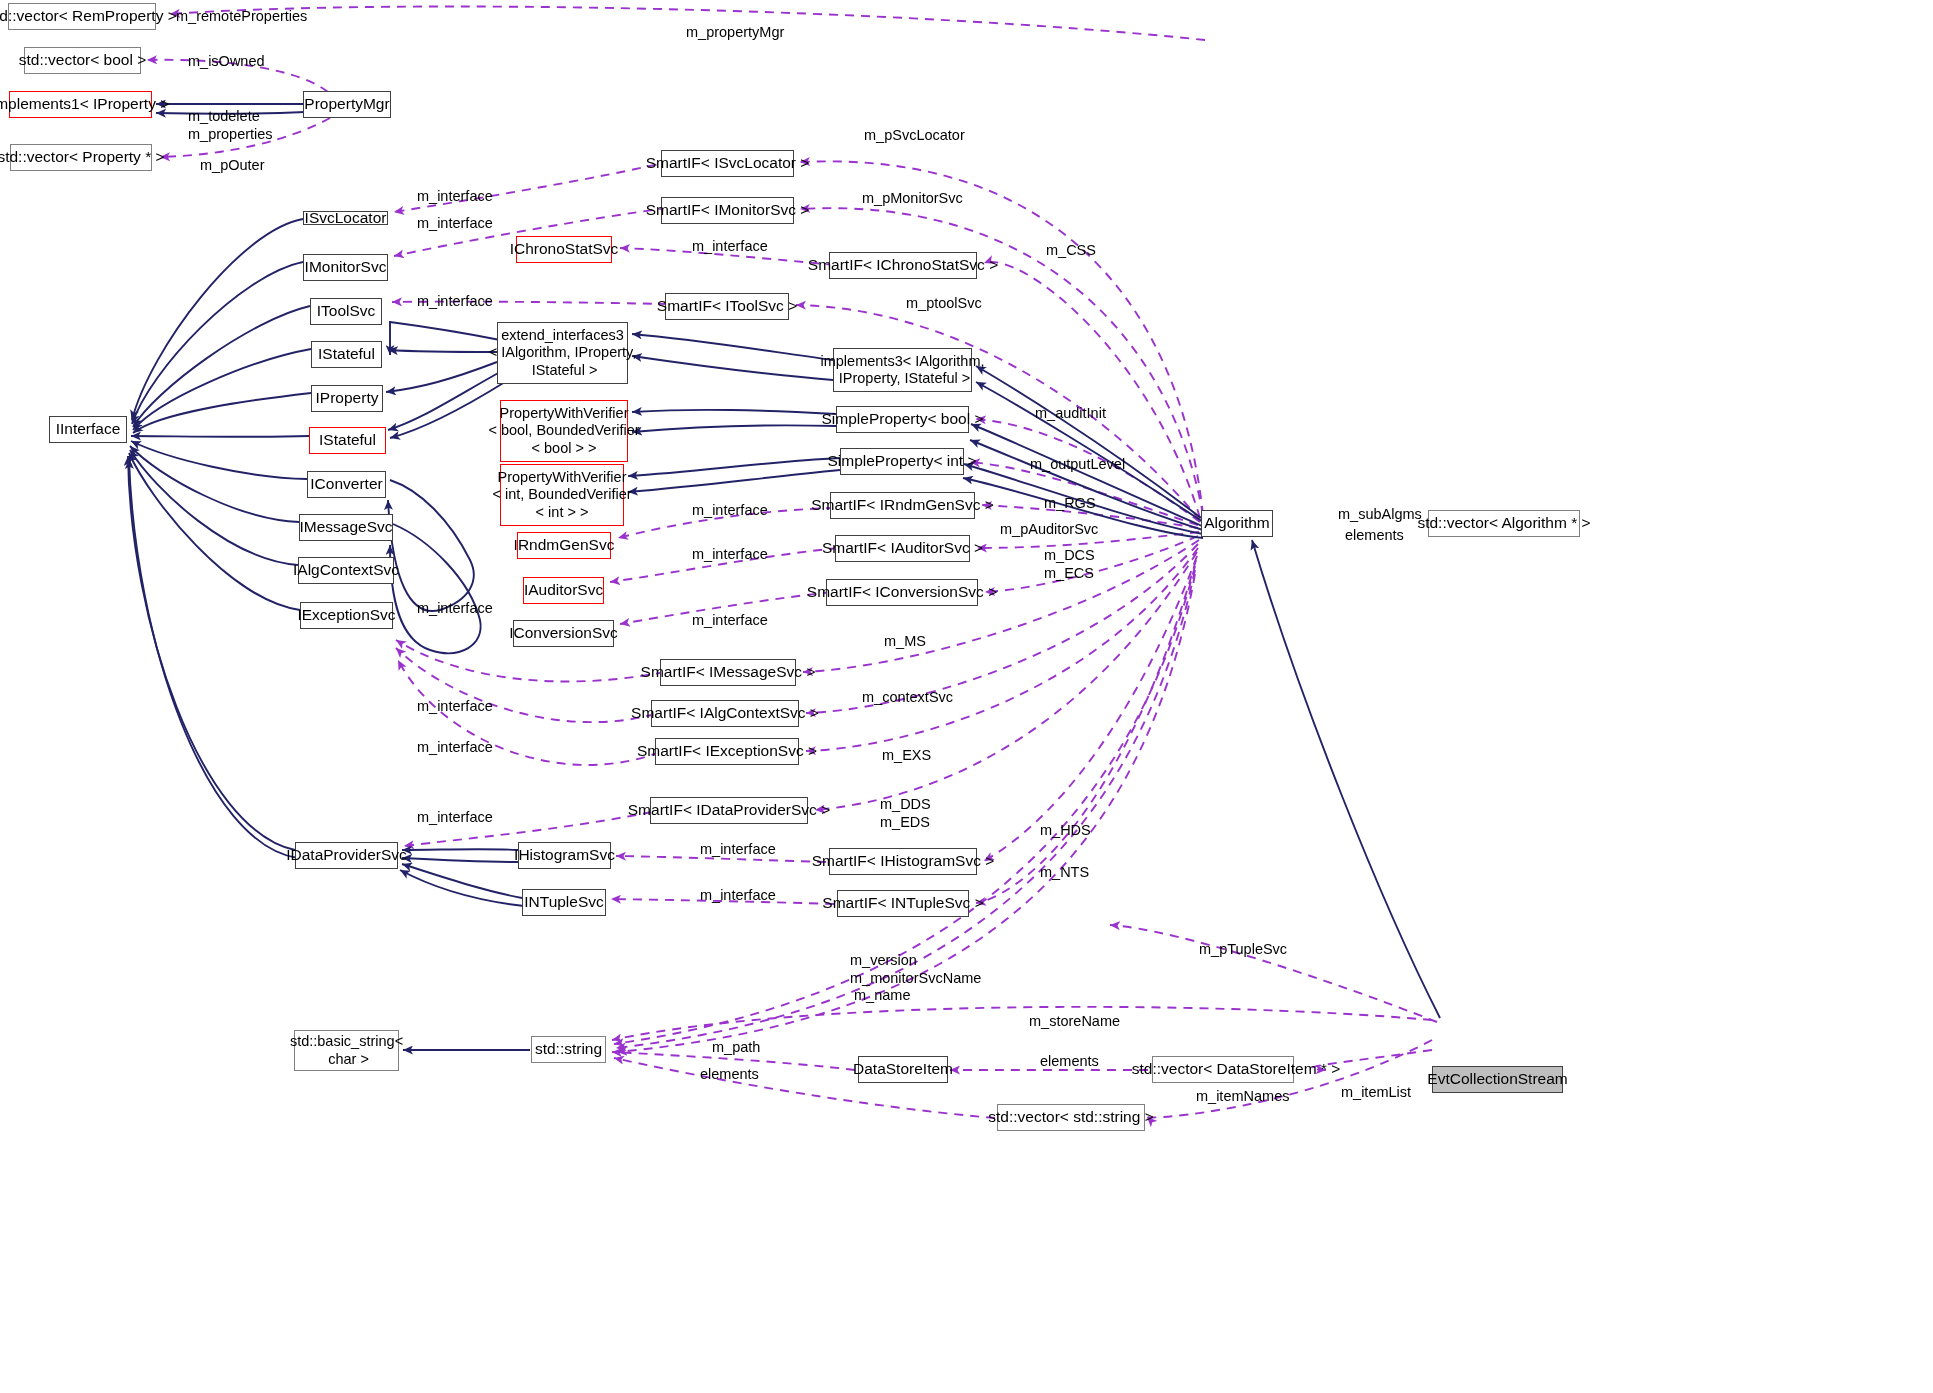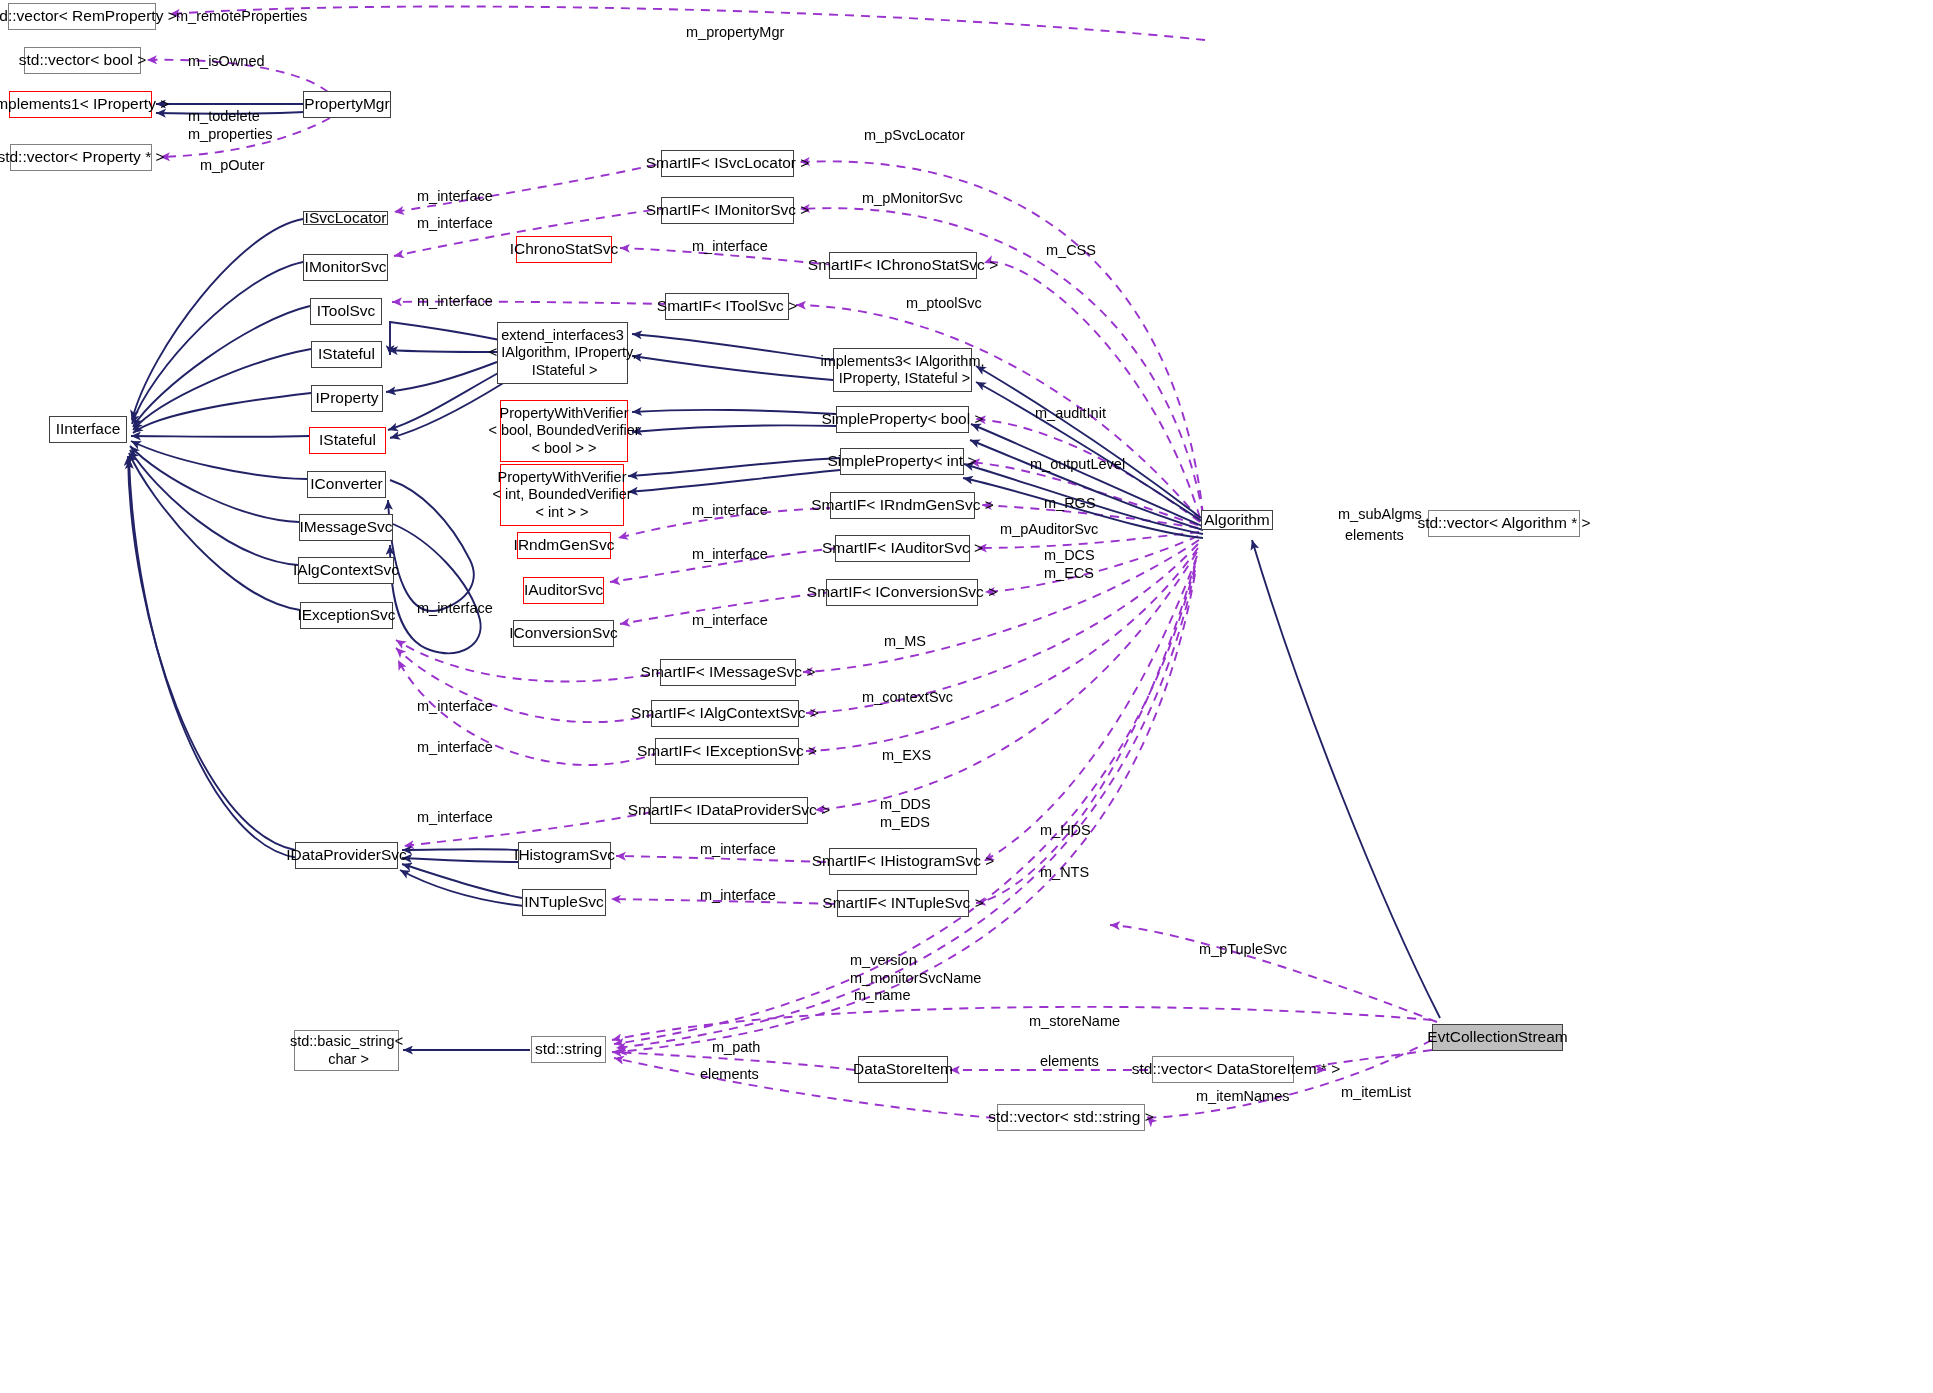--- a/index.html
+++ b/index.html
@@ -200,23 +200,23 @@
       <div class="node black" style="left: 840px; top: 448px; width: 124px; height: 27px;">SimpleProperty&lt; int &gt;</div>
       <div class="node black" style="left: 830px; top: 492px; width: 145px; height: 27px;">SmartIF&lt; IRndmGenSvc &gt;</div>
       <div class="node black" style="left: 835px; top: 535px; width: 135px; height: 27px;">SmartIF&lt; IAuditorSvc &gt;</div>
       <div class="node black" style="left: 826px; top: 579px; width: 152px; height: 27px;">SmartIF&lt; IConversionSvc &gt;</div>
       <div class="node black" style="left: 660px; top: 659px; width: 136px; height: 27px;">SmartIF&lt; IMessageSvc &gt;</div>
       <div class="node black" style="left: 651px; top: 700px; width: 148px; height: 27px;">SmartIF&lt; IAlgContextSvc &gt;</div>
       <div class="node black" style="left: 655px; top: 738px; width: 144px; height: 27px;">SmartIF&lt; IExceptionSvc &gt;</div>
       <div class="node black" style="left: 650px; top: 797px; width: 158px; height: 27px;">SmartIF&lt; IDataProviderSvc &gt;</div>
       <div class="node black" style="left: 829px; top: 848px; width: 148px; height: 27px;">SmartIF&lt; IHistogramSvc &gt;</div>
       <div class="node black" style="left: 837px; top: 890px; width: 132px; height: 27px;">SmartIF&lt; INTupleSvc &gt;</div>
-      <div class="node black" style="left: 1201px; top: 510px; width: 72px; height: 20px;">Algorithm</div>
+      <div class="node black" style="left: 1201px; top: 510px; width: 72px; height: 27px;">Algorithm</div>
       <div class="node gray" style="left: 1428px; top: 510px; width: 152px; height: 27px;">std::vector&lt; Algorithm * &gt;</div>
-      <div class="node filled" style="left: 1432px; top: 1024px; width: 131px; height: 27px;">EvtCollectionStream</div>
+      <div class="node filled" style="left: 1432px; top: 1066px; width: 131px; height: 27px;">EvtCollectionStream</div>
       <div class="node gray" style="left: 294px; top: 1030px; width: 105px; height: 41px; font-size: 14.5px;">std::basic_string&lt;
  char &gt;</div>
       <div class="node gray" style="left: 531px; top: 1036px; width: 75px; height: 27px;">std::string</div>
       <div class="node black" style="left: 858px; top: 1056px; width: 90px; height: 27px;">DataStoreItem</div>
       <div class="node gray" style="left: 1152px; top: 1056px; width: 142px; height: 27px; padding-left: 32px;">std::vector&lt; DataStoreItem * &gt;</div>
       <div class="node gray" style="left: 997px; top: 1104px; width: 148px; height: 27px;">std::vector&lt; std::string &gt;</div>
     </div>
   <div id="labels-layer">
       <div class="edge-label" style="left: 176px; top: 8px;">m_remoteProperties</div>
       <div class="edge-label" style="left: 686px; top: 24px;">m_propertyMgr</div>

